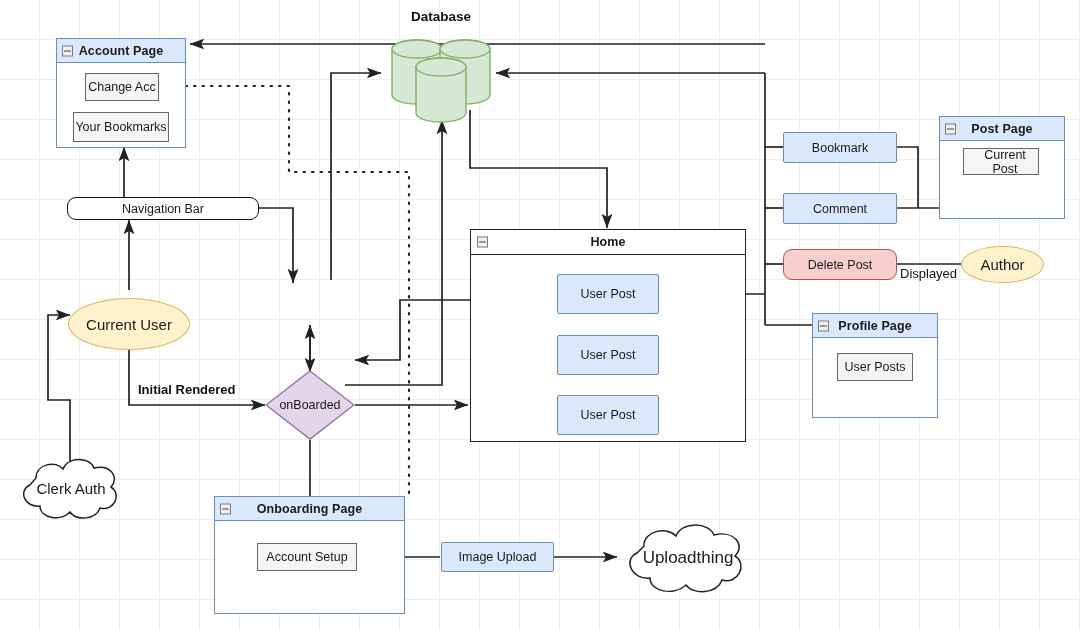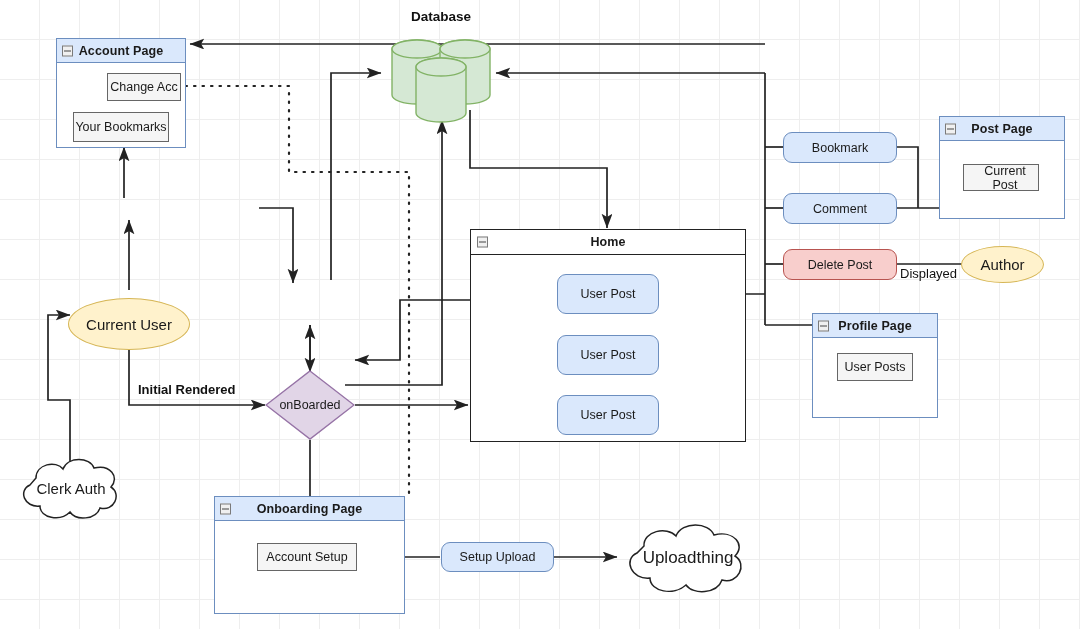--- a/index.html
+++ b/index.html
@@ -104,21 +104,21 @@
     background: #f5f5f5;
     border: 1px solid #666666;
   }
   .box.blue-sq {
     background: #dae8fc;
     border: 1px solid #6c8ebf;
   }
   .box.blue-round {
     background: #dae8fc;
     border: 1px solid #6c8ebf;
-    border-radius: 9px;
+    border-radius: 2px;
   }
   .box.red-round {
     background: #f8cecc;
     border: 1px solid #b85450;
     border-radius: 9px;
   }
   .box.white-round {
     background: #ffffff;
     border: 1.4px solid #111111;
     border-radius: 9px;
@@ -282,27 +282,30 @@
       </g>
     </svg>
   </div>
 
   <div class="node window" style="left:56px; top:38px; width:130px; height:110px;">
     <div class="win-head">
       <span class="collapse-icon"></span>
       <span class="win-title">Account Page</span>
     </div>
   </div>
-  <div class="node box grey" style="left:85px; top:73px; width:74px; height:28px;margin-left:22px;">
+  <div class="node box grey" style="left:85px; top:73px; width:74px; height:28px;">
     <span>Change Acc</span>
   </div>
   <div class="node box grey" style="left:73px; top:112px; width:96px; height:30px;">
     <span>Your Bookmarks</span>
   </div>
 
+  <div class="node box white-round" style="left:67px; top:197px; width:192px; height:23px;">
+    <span>Navigation Bar</span>
+  </div>
 
   <div class="node ellipse" style="left:68px; top:298px; width:122px; height:52px;">
     <span>Current User</span>
   </div>
 
   <div class="cloud-wrap" style="left:10px; top:452px; width:122px; height:72px;">
     <svg width="122" height="72" viewBox="0 0 122 72">
       <path d="M26,26 C26,12 46,8 53,17 C58,4 80,5 84,16 C100,12 110,25 101,35
                C112,42 104,60 90,56 C86,68 66,69 60,60 C50,70 30,66 30,54
                C14,56 8,38 20,33 Z" fill="#ffffff" stroke="#222222" stroke-width="1.5"></path>
@@ -322,21 +325,21 @@
     <div class="win-head">
       <span class="collapse-icon"></span>
       <span class="win-title">Onboarding Page</span>
     </div>
   </div>
   <div class="node box grey" style="left:257px; top:543px; width:100px; height:28px;">
     <span>Account Setup</span>
   </div>
 
   <div class="node box blue-round" style="left:441px; top:542px; width:113px; height:30px;">
-    <span>Setup Upload</span>
+    <span>Image Upload</span>
   </div>
 
   <div class="cloud-wrap" style="left:614px; top:518px; width:148px; height:80px;">
     <svg width="148" height="80" viewBox="0 0 148 80">
       <path d="M30,28 C29,13 53,8 62,18 C68,3 95,4 100,17 C120,12 132,27 121,38
                C134,46 124,67 108,62 C103,76 79,77 72,67 C60,78 36,74 36,60
                C17,62 9,41 23,35 Z" fill="#ffffff" stroke="#222222" stroke-width="1.5"></path>
     </svg>
     <div class="cloud-label" style="font-size:17px;">Uploadthing</div>
   </div>
@@ -370,21 +373,21 @@
   <div class="node ellipse" style="left:961px; top:246px; width:83px; height:37px;">
     <span>Author</span>
   </div>
 
   <div class="node window" style="left:939px; top:116px; width:126px; height:103px;">
     <div class="win-head">
       <span class="collapse-icon"></span>
       <span class="win-title">Post Page</span>
     </div>
   </div>
-  <div class="node box grey" style="left:963px; top:164px; width:76px; height:27px;padding-left:8px;">
+  <div class="node box grey" style="left:963px; top:148px; width:76px; height:27px;padding-left:8px;">
     <span>Current Post</span>
   </div>
 
   <div class="node window" style="left:812px; top:313px; width:126px; height:105px;">
     <div class="win-head">
       <span class="collapse-icon"></span>
       <span class="win-title">Profile Page</span>
     </div>
   </div>
   <div class="node box grey" style="left:837px; top:353px; width:76px; height:28px;">

